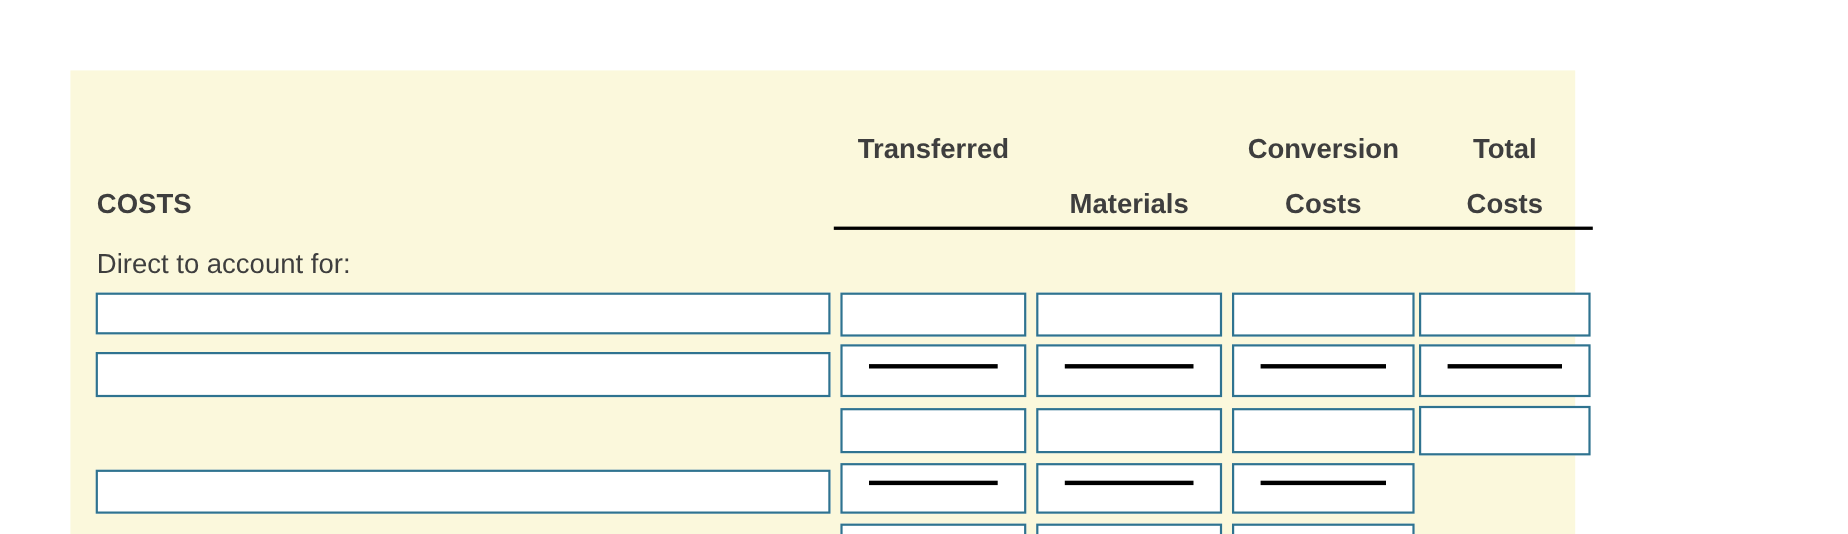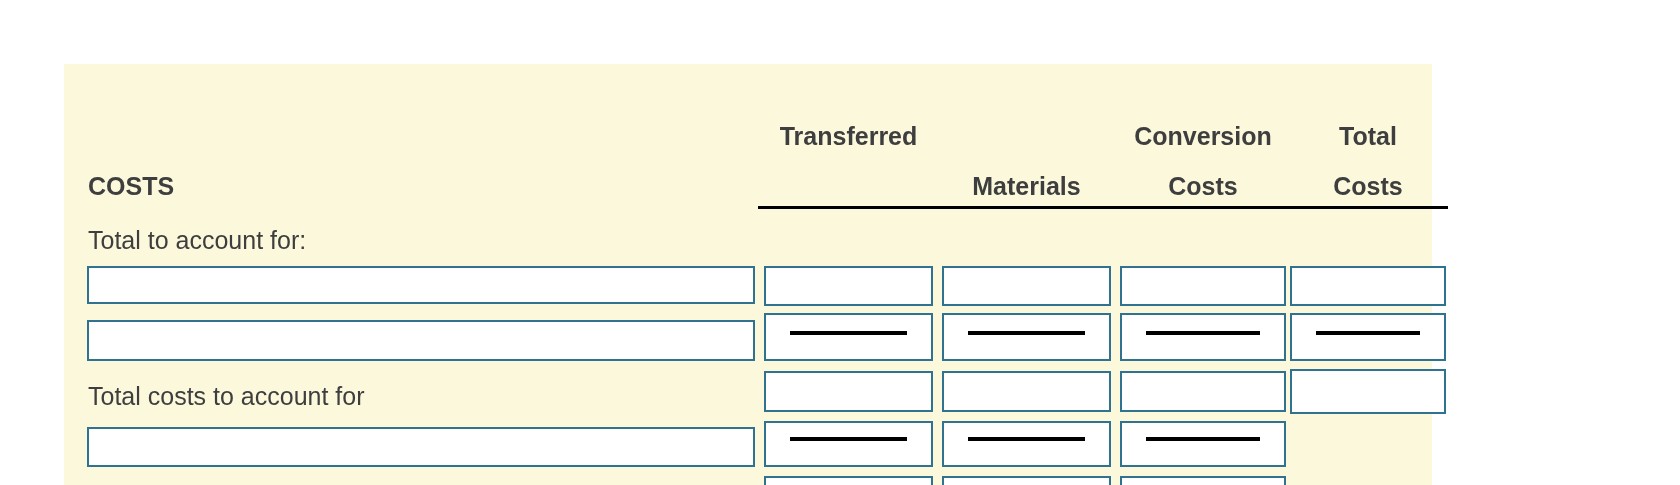--- a/index.html
+++ b/index.html
@@ -52,21 +52,21 @@
     <div class="txt bold hdr h1 c3">Conversion</div>
     <div class="txt bold hdr h1 c4">Total</div>
 
     <div class="txt bold hdr h2 c2">Materials</div>
     <div class="txt bold hdr h2 c3">Costs</div>
     <div class="txt bold hdr h2 c4">Costs</div>
 
     <div class="txt bold corner">COSTS</div>
     <div class="header-rule"></div>
 
-    <div class="txt section-label">Total to account for:</div>
+    <div class="txt section-label">Direct to account for:</div>
 
     <div class="box wide wr1"></div>
     <div class="box r1 c1"></div>
     <div class="box r1 c2"></div>
     <div class="box r1 c3"></div>
     <div class="box r1 c4"></div>
 
     <div class="box wide wr2"></div>
     <div class="box r2 c1">
         <span class="uline"></span>
@@ -74,21 +74,20 @@
     <div class="box r2 c2">
         <span class="uline"></span>
       </div>
     <div class="box r2 c3">
         <span class="uline"></span>
       </div>
     <div class="box r2 c4">
         <span class="uline"></span>
       </div>
 
-    <div class="txt label-r3">Total costs to account for</div>
     <div class="box r3 c1"></div>
     <div class="box r3 c2"></div>
     <div class="box r3 c3"></div>
     <div class="box r3b c4"></div>
 
     <div class="box wide wr4"></div>
     <div class="box r4 c1">
         <span class="uline"></span>
       </div>
     <div class="box r4 c2">

